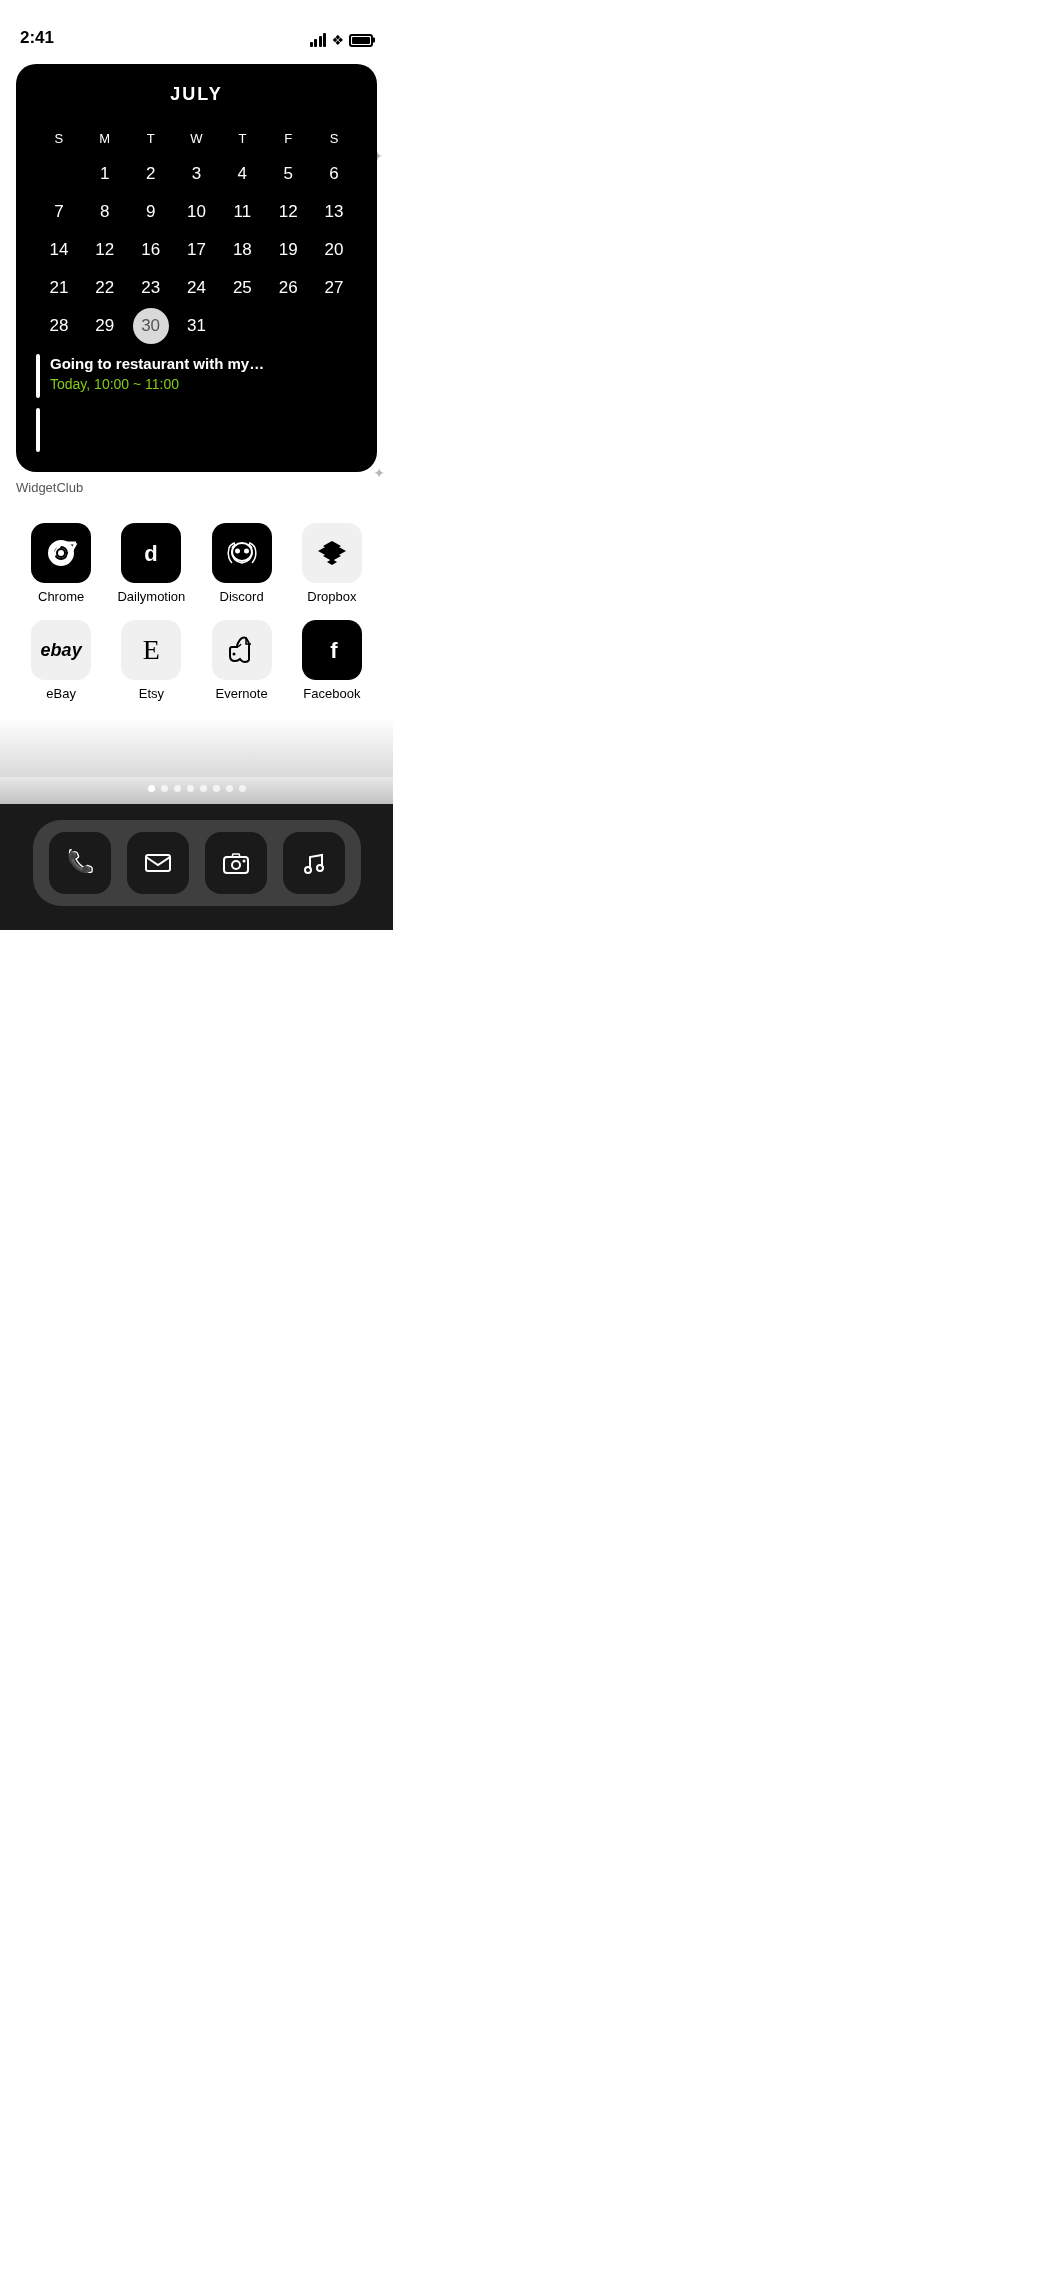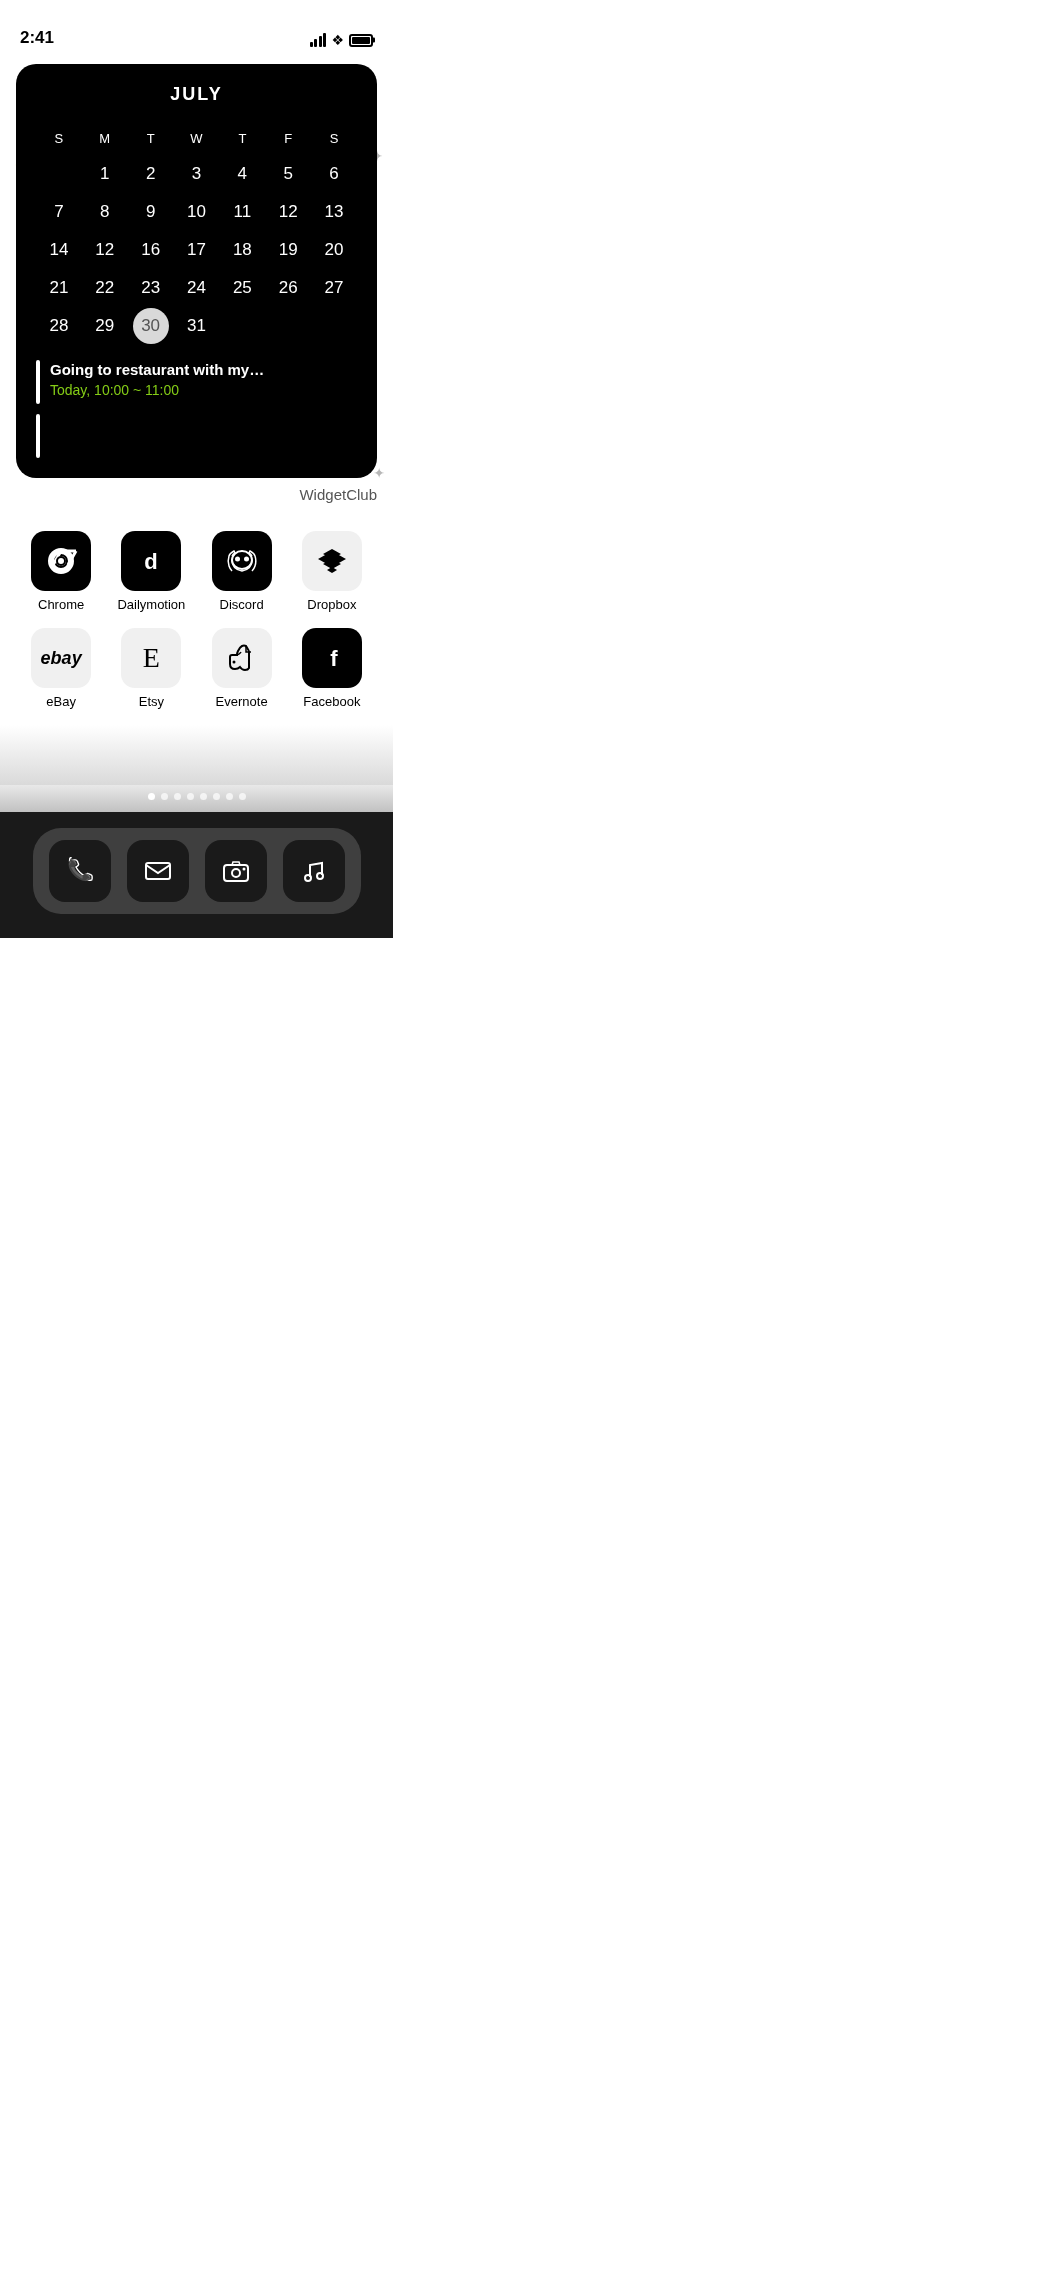--- a/index.html
+++ b/index.html
@@ -103,21 +103,21 @@
     .calendar-cell.today {
       background: rgba(255,255,255,0.85);
       border-radius: 50%;
       color: #555;
       width: 36px;
       height: 36px;
       margin: 0 auto;
     }
 
     .calendar-events {
-      margin-top: 16px;
+      margin-top: 10px;
       display: flex;
       flex-direction: column;
       gap: 10px;
     }
 
     .calendar-event {
       display: flex;
       gap: 10px;
       align-items: flex-start;
     }
@@ -141,22 +141,22 @@
       line-height: 1.3;
     }
 
     .event-time {
       font-size: 14px;
       color: #84cc16;
       margin-top: 2px;
     }
 
     .widget-label {
-      text-align: right;
-      font-size: 15px;
+      text-align: left;
+      font-size: 13px;
       color: #555;
       margin-top: 8px;
       margin-bottom: 4px;
     }
 
     
     .app-grid-section {
       padding: 16px 16px 8px;
     }
 

